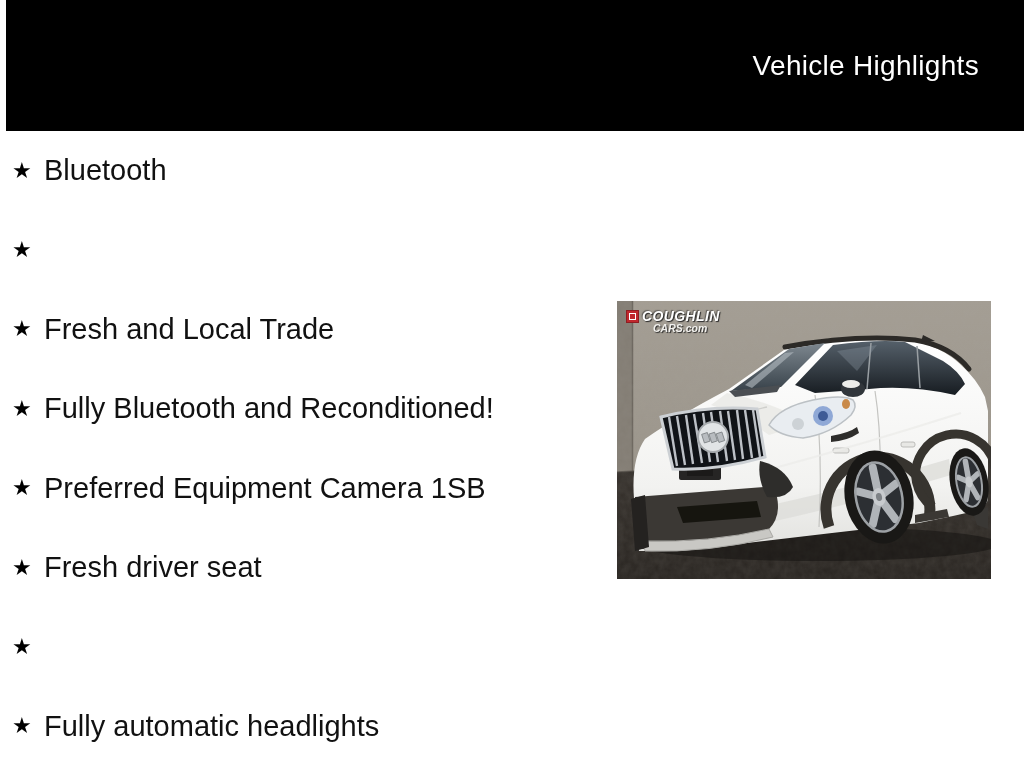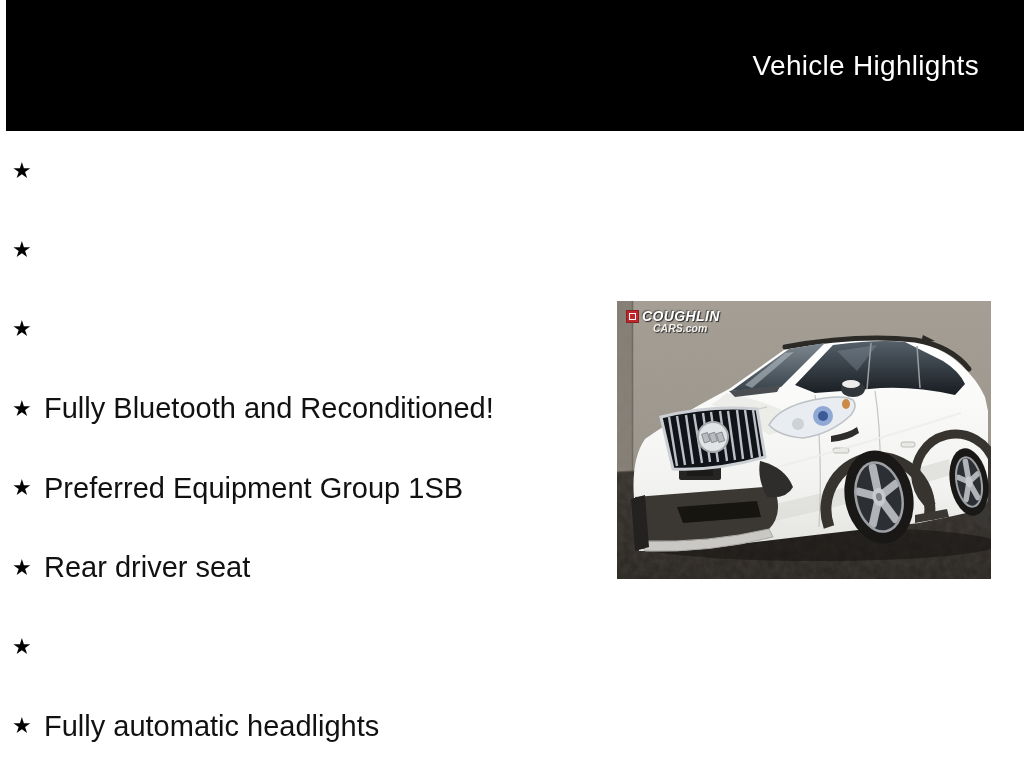--- a/index.html
+++ b/index.html
@@ -61,38 +61,40 @@
 </head>
 <body>
 
 <div class="header">
   <span class="title">Vehicle Highlights</span>
 </div>
 
 <ul class="highlights">
   <li>
     <span class="star">★</span>
-  </li>
-  <li>
-    <span class="star">★</span>
-  </li>
-  <li>
-    <span class="star">★</span>
+    <span>Bluetooth</span>
+  </li>
+  <li>
+    <span class="star">★</span>
+  </li>
+  <li>
+    <span class="star">★</span>
+    <span>Fresh and Local Trade</span>
   </li>
   <li>
     <span class="star">★</span>
     <span>Fully Bluetooth and Reconditioned!</span>
   </li>
   <li>
     <span class="star">★</span>
-    <span>Preferred Equipment Group 1SB</span>
-  </li>
-  <li>
-    <span class="star">★</span>
-    <span>Rear driver seat</span>
+    <span>Preferred Equipment Camera 1SB</span>
+  </li>
+  <li>
+    <span class="star">★</span>
+    <span>Fresh driver seat</span>
   </li>
   <li>
     <span class="star">★</span>
   </li>
   <li>
     <span class="star">★</span>
     <span>Fully automatic headlights</span>
   </li>
 </ul>
 

